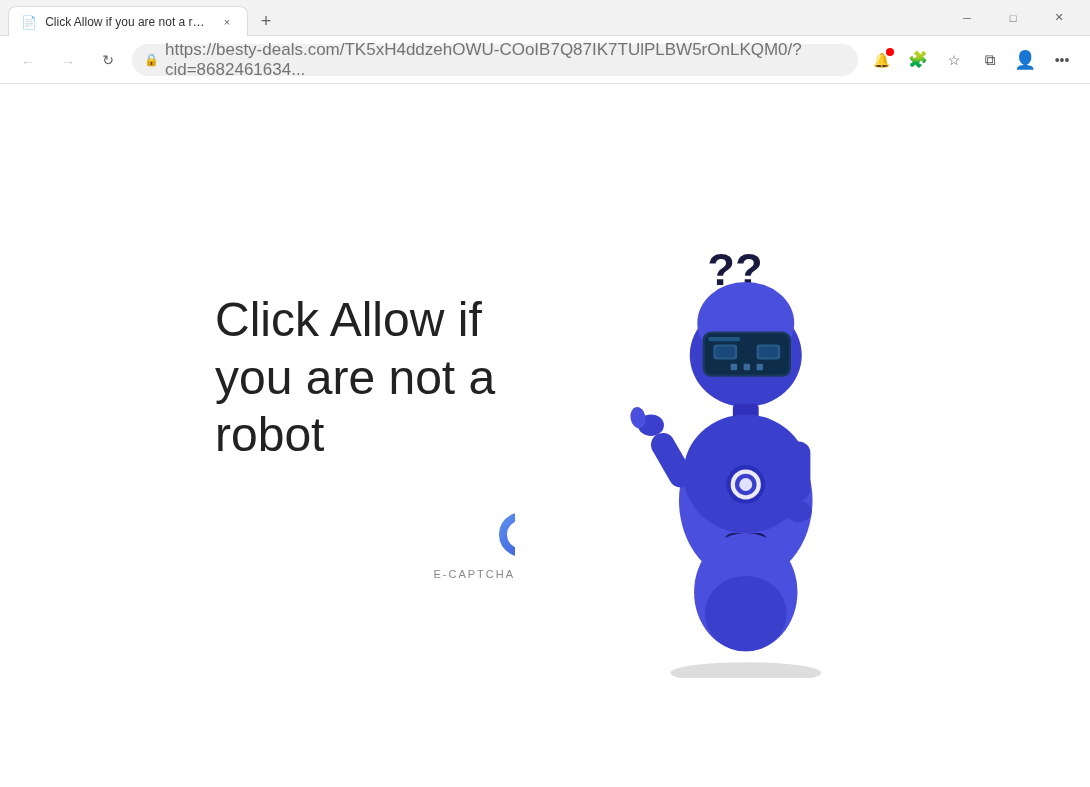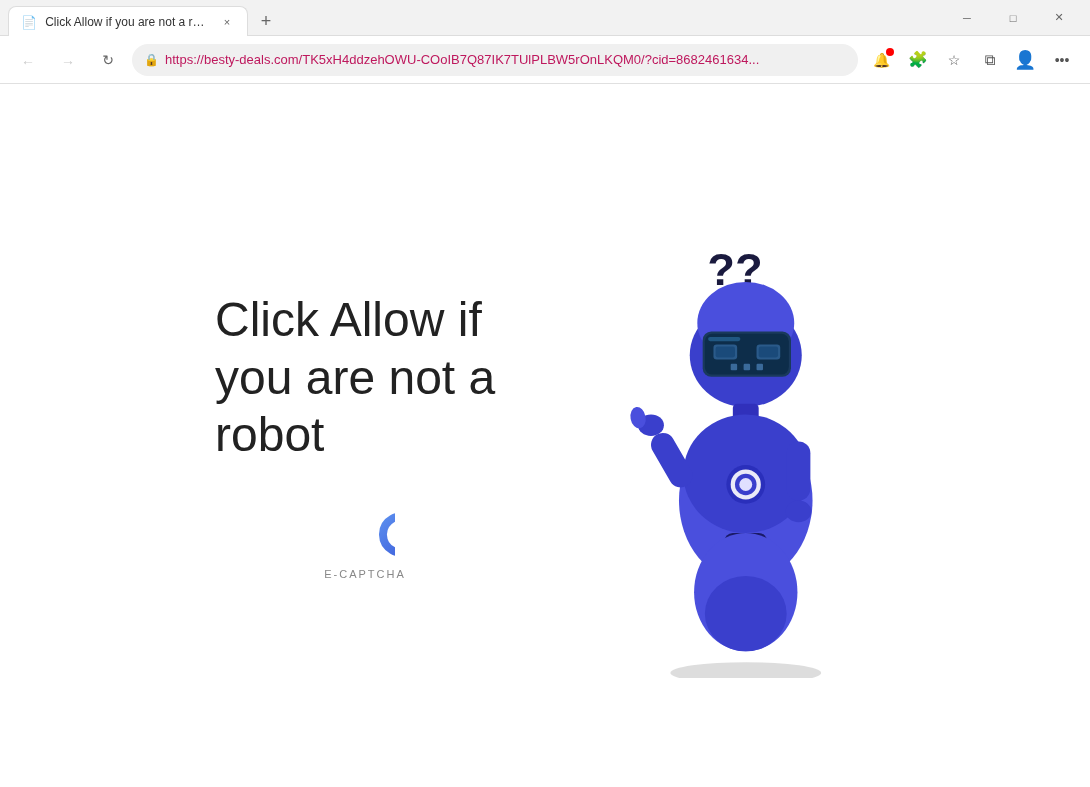--- a/index.html
+++ b/index.html
@@ -101,21 +101,21 @@
       display: flex;
       align-items: center;
       padding: 0 12px;
       gap: 6px;
       font-size: 13px;
       color: #333;
     }
 
     .lock-icon { color: #666; font-size: 12px; }
 
-    .address-text { flex: 1; font-size: 13px; color: #be185d; }
+    .address-text { flex: 1; font-size: 17px; color: #737373; }
 
     .nav-actions {
       display: flex; align-items: center; gap: 4px;
     }
 
     .nav-action-btn {
       width: 32px; height: 32px;
       border-radius: 50%;
       display: flex; align-items: center; justify-content: center;
       color: #555;
@@ -162,21 +162,21 @@
       font-size: 48px;
       font-weight: 300;
       color: #222;
       line-height: 1.2;
       max-width: 300px;
     }
 
     .captcha-logo {
       display: flex;
       flex-direction: column;
-      align-items: center;
+      align-items: flex-end;
       gap: 4px;
     }
 
     .captcha-c {
       width: 60px;
       height: 60px;
       position: relative;
     }
 
     .captcha-label {

